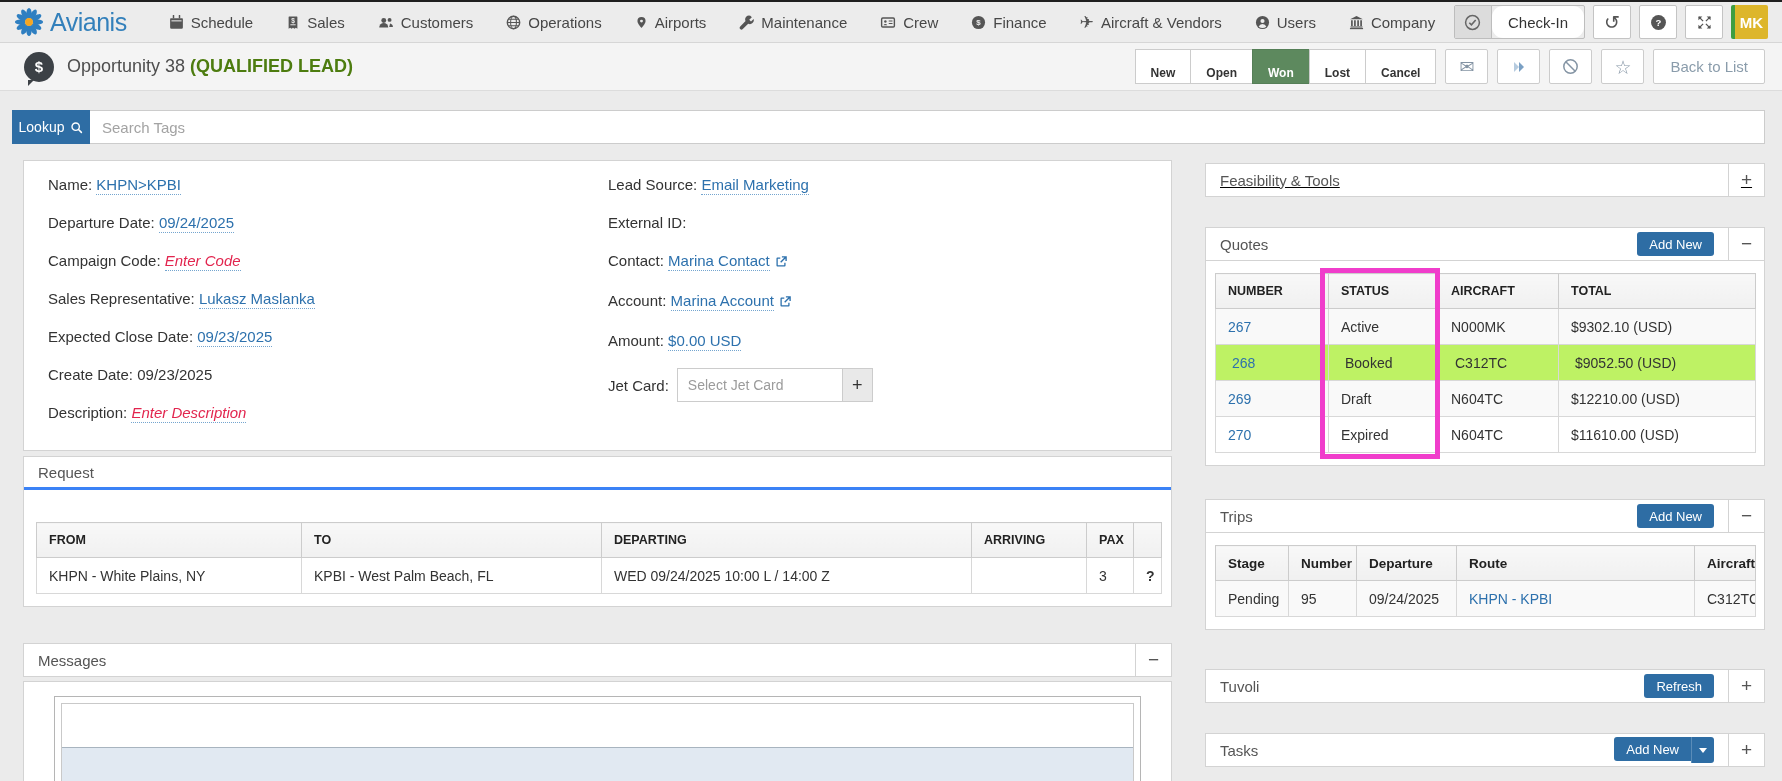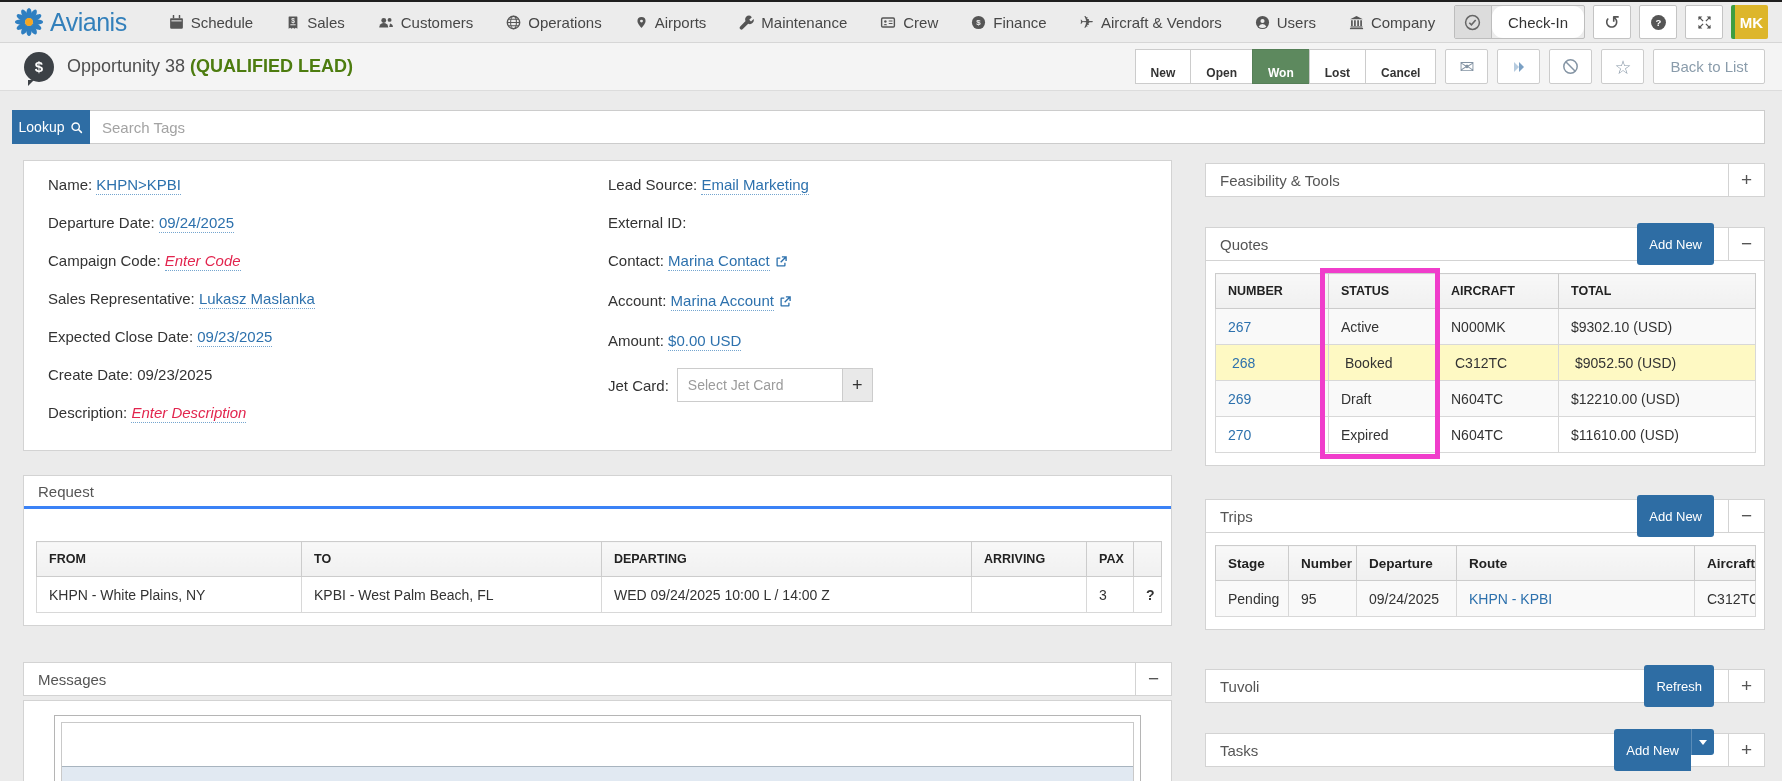--- a/index.html
+++ b/index.html
@@ -56,42 +56,42 @@
                 font-size:15px; color:#333; outline:none; }
   .lookup-input::placeholder { color:#a3a3a3; }
 
   .cols { display:flex; gap:33px; margin-top:16px; padding-left:11px; align-items:flex-start; }
   .left-col { flex:1; min-width:0; }
   .right-col { width:560px; flex:none; }
 
   .card { background:#fff; border:1px solid #d3d3d3; }
 
   
-  .details { height:291px; display:flex; padding:13px 12px 0 24px; margin-bottom:24px; }
+  .details { height:291px; display:flex; padding:13px 12px 0 24px; margin-bottom:5px; }
   .dcol-l { width:560px; flex:none; }
   .dcol-r { flex:1; }
   .field { margin-bottom:17px; font-size:15px; color:#333; line-height:21px; white-space:nowrap; }
   .lnk { color:#2d71ad; border-bottom:1px dotted #74a5cf; padding-bottom:1px; cursor:pointer; text-decoration:none; }
   .red-lnk { color:#e2254e; font-style:italic; border-bottom:1px dotted #74a5cf; padding-bottom:1px; cursor:pointer; }
   .ext-ico { display:inline-block; margin-left:5px; vertical-align:-2px; color:#2d71ad; cursor:pointer; }
   .jetcard-row { display:flex; align-items:center; margin-top:5px; font-size:15px; color:#333; }
   .jet-select { width:166px; height:34px; border:1px solid #ccc; background:#fff; margin-left:8px;
                 display:flex; align-items:center; padding:0 10px; font-size:14px; color:#9b9b9b; cursor:pointer; }
   .jet-add { width:30px; height:34px; border:1px solid #ccc; border-left:none; background:#e9e9e9;
              font-size:18px; color:#333; display:grid; place-items:center; cursor:pointer; }
 
   
   .sec-head { height:33px; border-bottom:3px solid #3b82f6; background:#fff; display:flex; align-items:center;
               padding:0 14px; font-size:15px; color:#555; }
   .panel-row { display:flex; }
   .panel-head { flex:1; height:34px; background:#fff; border:1px solid #d3d3d3; display:flex; align-items:center;
               padding:0 14px 0 14px; font-size:15px; color:#555; }
   .mini-btn { width:37px; height:34px; margin-left:-1px; background:#fff; border:1px solid #d3d3d3;
               display:grid; place-items:center; font-size:19px; color:#555; cursor:pointer; }
-  .blue-btn { background:#2e6da4; color:#fff; border:none; border-radius:3px; height:42px; padding:0 12px;
+  .blue-btn { background:#2e6da4; color:#fff; border:none; border-radius:3px; height:24px; padding:0 12px;
               font-size:13px; display:flex; align-items:center; margin-left:auto; cursor:pointer; }
   .split { margin-left:auto; display:flex; }
   .split .blue-btn { margin-left:0; border-radius:3px 0 0 3px; }
   .caret-seg { width:23px; height:26px; background:#2e6da4; border-left:1px solid #5a8cb8; border-radius:0 3px 3px 0;
               display:grid; place-items:center; cursor:pointer; }
   .caret { width:0; height:0; border-left:4px solid transparent; border-right:4px solid transparent; border-top:5px solid #fff; }
 
   
   .request { margin-bottom:36px; }
   .request-body { padding:32px 12px 12px; }
@@ -109,27 +109,27 @@
   .compose-top { height:44px; background:#fff; border-bottom:1px solid #a8b4bf; }
   .compose-area { background:#e1e9f2; height:100%; }
 
   
   .rpanel { margin-bottom:30px; }
   .rpanel-body { border:1px solid #d3d3d3; background:#fff; margin-top:-1px; padding:12px 9px; }
   table.rtable th { font-size:12.5px; }
   table.rtable.trips th { font-size:13.5px; text-transform:none; }
   table.grid tbody tr:nth-child(odd) td { background:#f9f9f9; }
   table.grid.norowstripe tbody tr td { background:#fff; }
-  table.grid tr.success td { background:#fef9c3;padding-left:16px; }
+  table.grid tr.success td { background:#bef264;padding-left:16px; }
   .cell-link { color:#2d71ad; cursor:pointer; }
   .table-wrap { position:relative; }
   .pink-box { position:absolute; left:105px; top:-5px; width:120px; height:calc(100% + 11px);
               border:5px solid #f03dcb; pointer-events:none; }
 
-  .mt3 { margin-top:3px; } .mt33 { margin-top:33px; } .mt39 { margin-top:39px; } .mt30 { margin-top:30px; }
+  .mt3 { margin-top:3px;text-decoration:underline; } .mt33 { margin-top:33px; } .mt39 { margin-top:39px; } .mt30 { margin-top:30px; }
 </style>
 </head>
 <body>
 
 <div class="top-line"></div>
 
 <div class="topnav">
   <div class="brand">
     <svg width="30" height="30" viewBox="0 0 16 16">
       <g fill="#2f7fc1">

